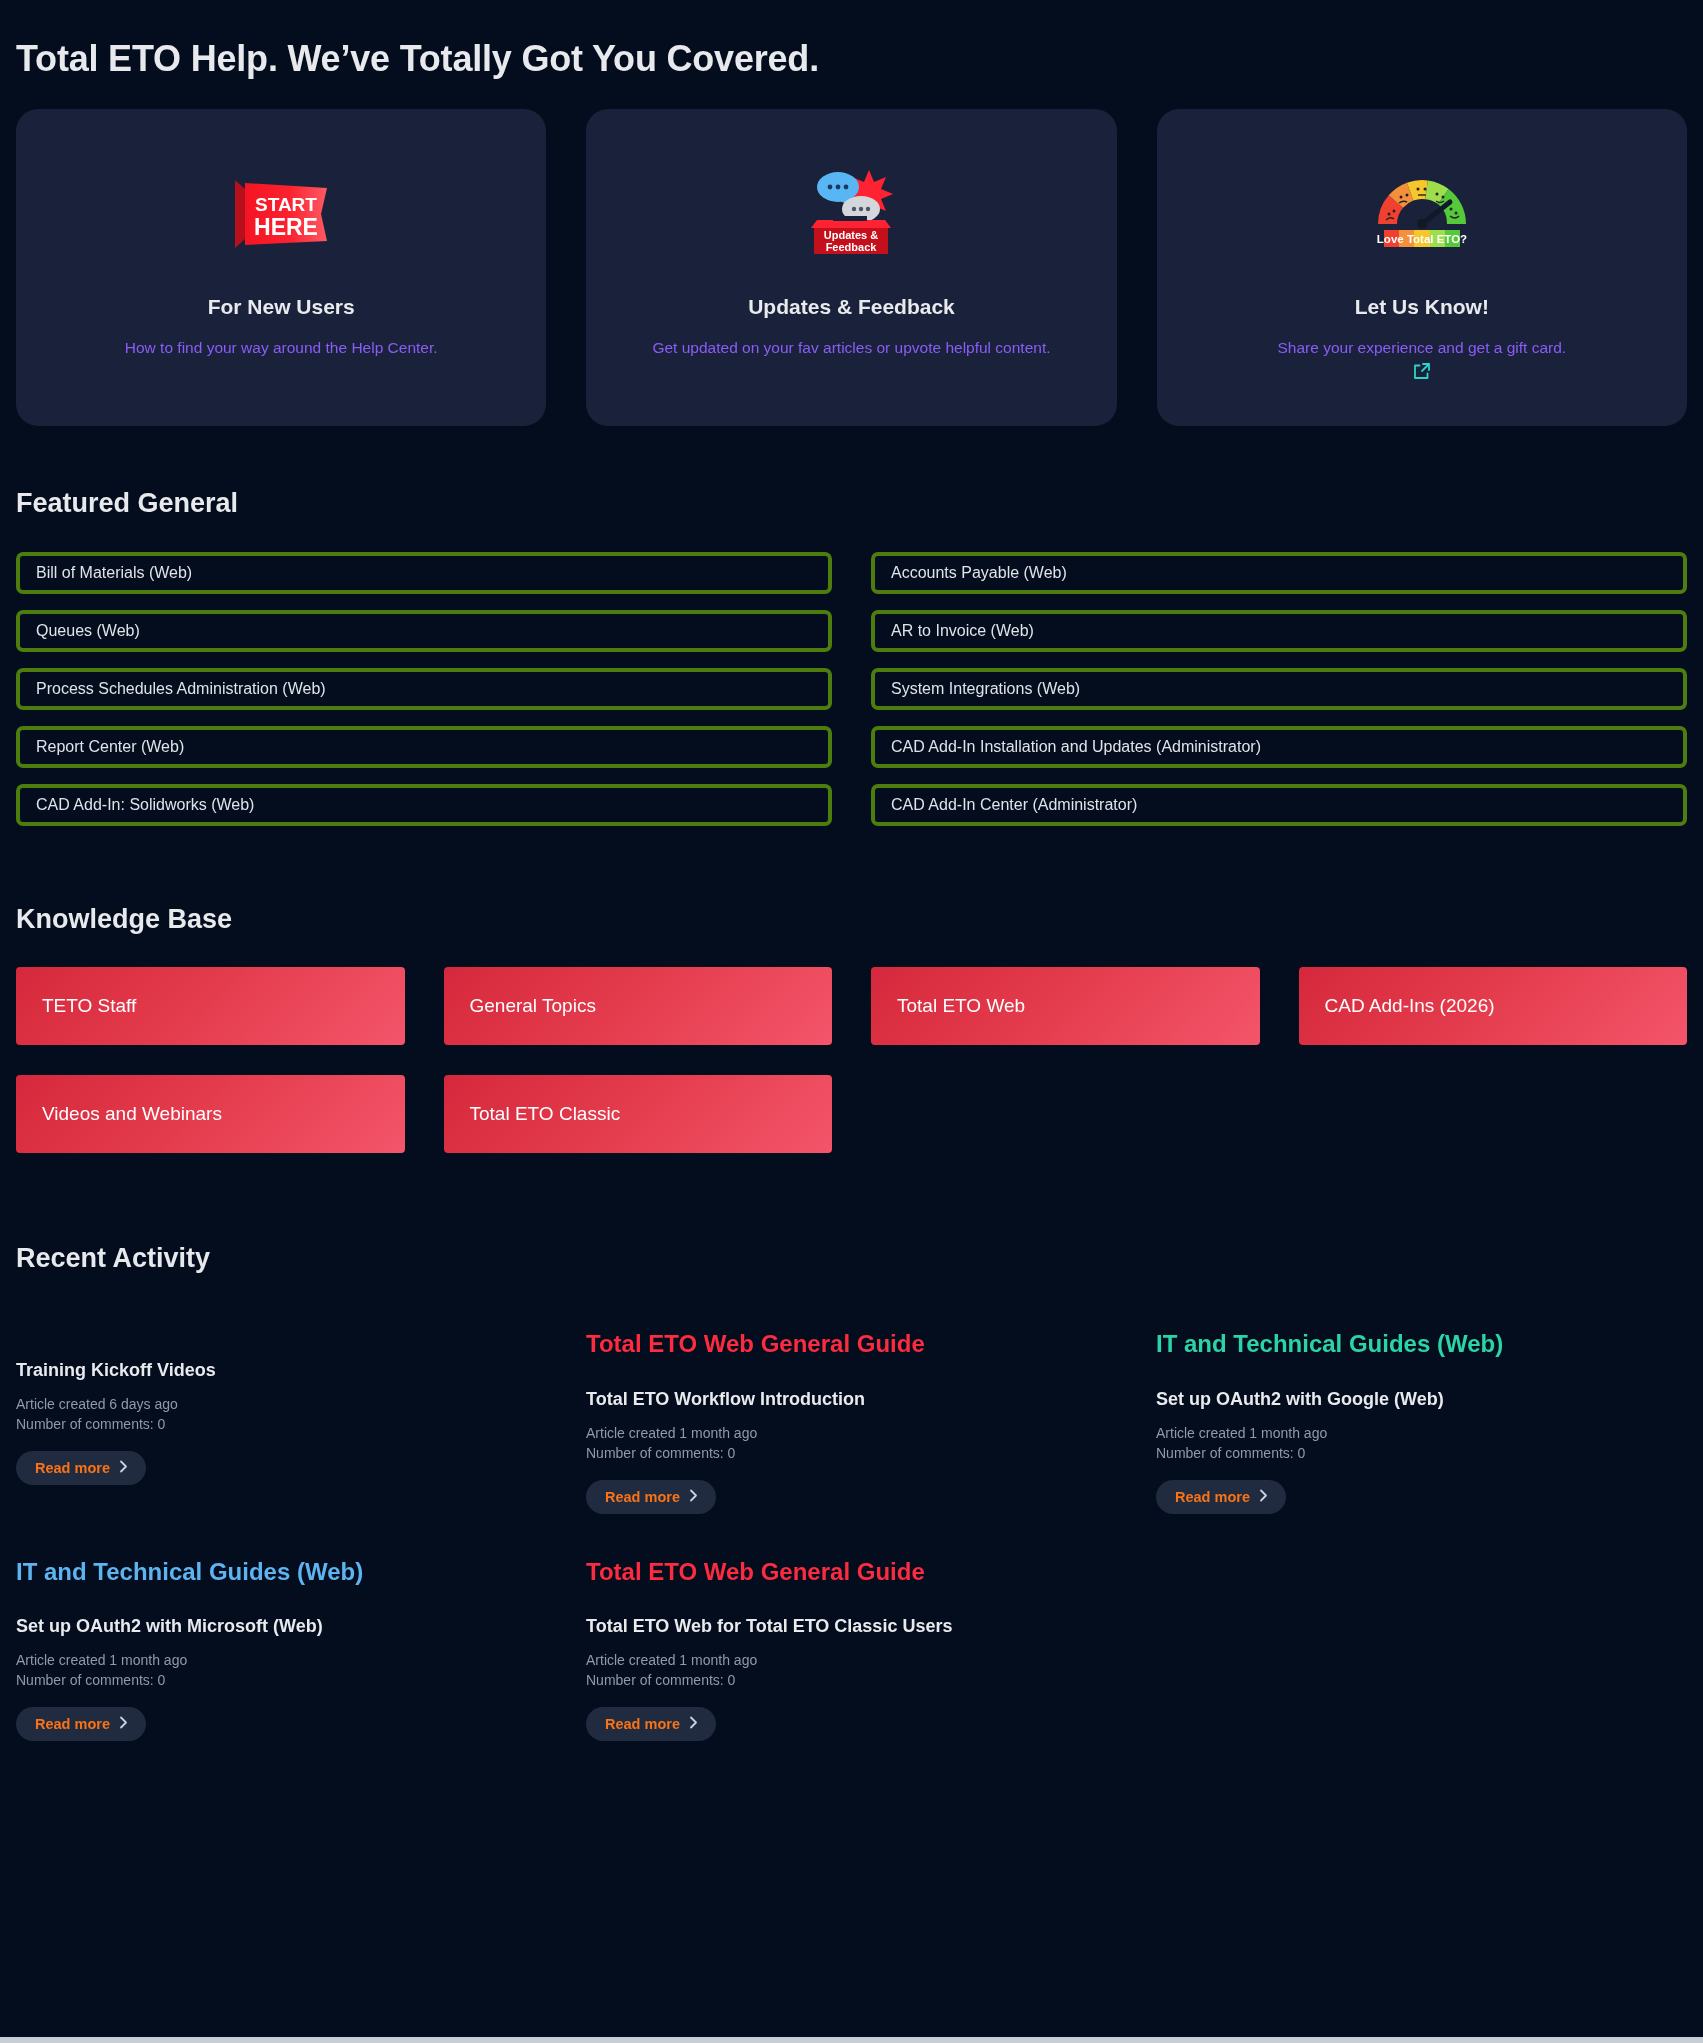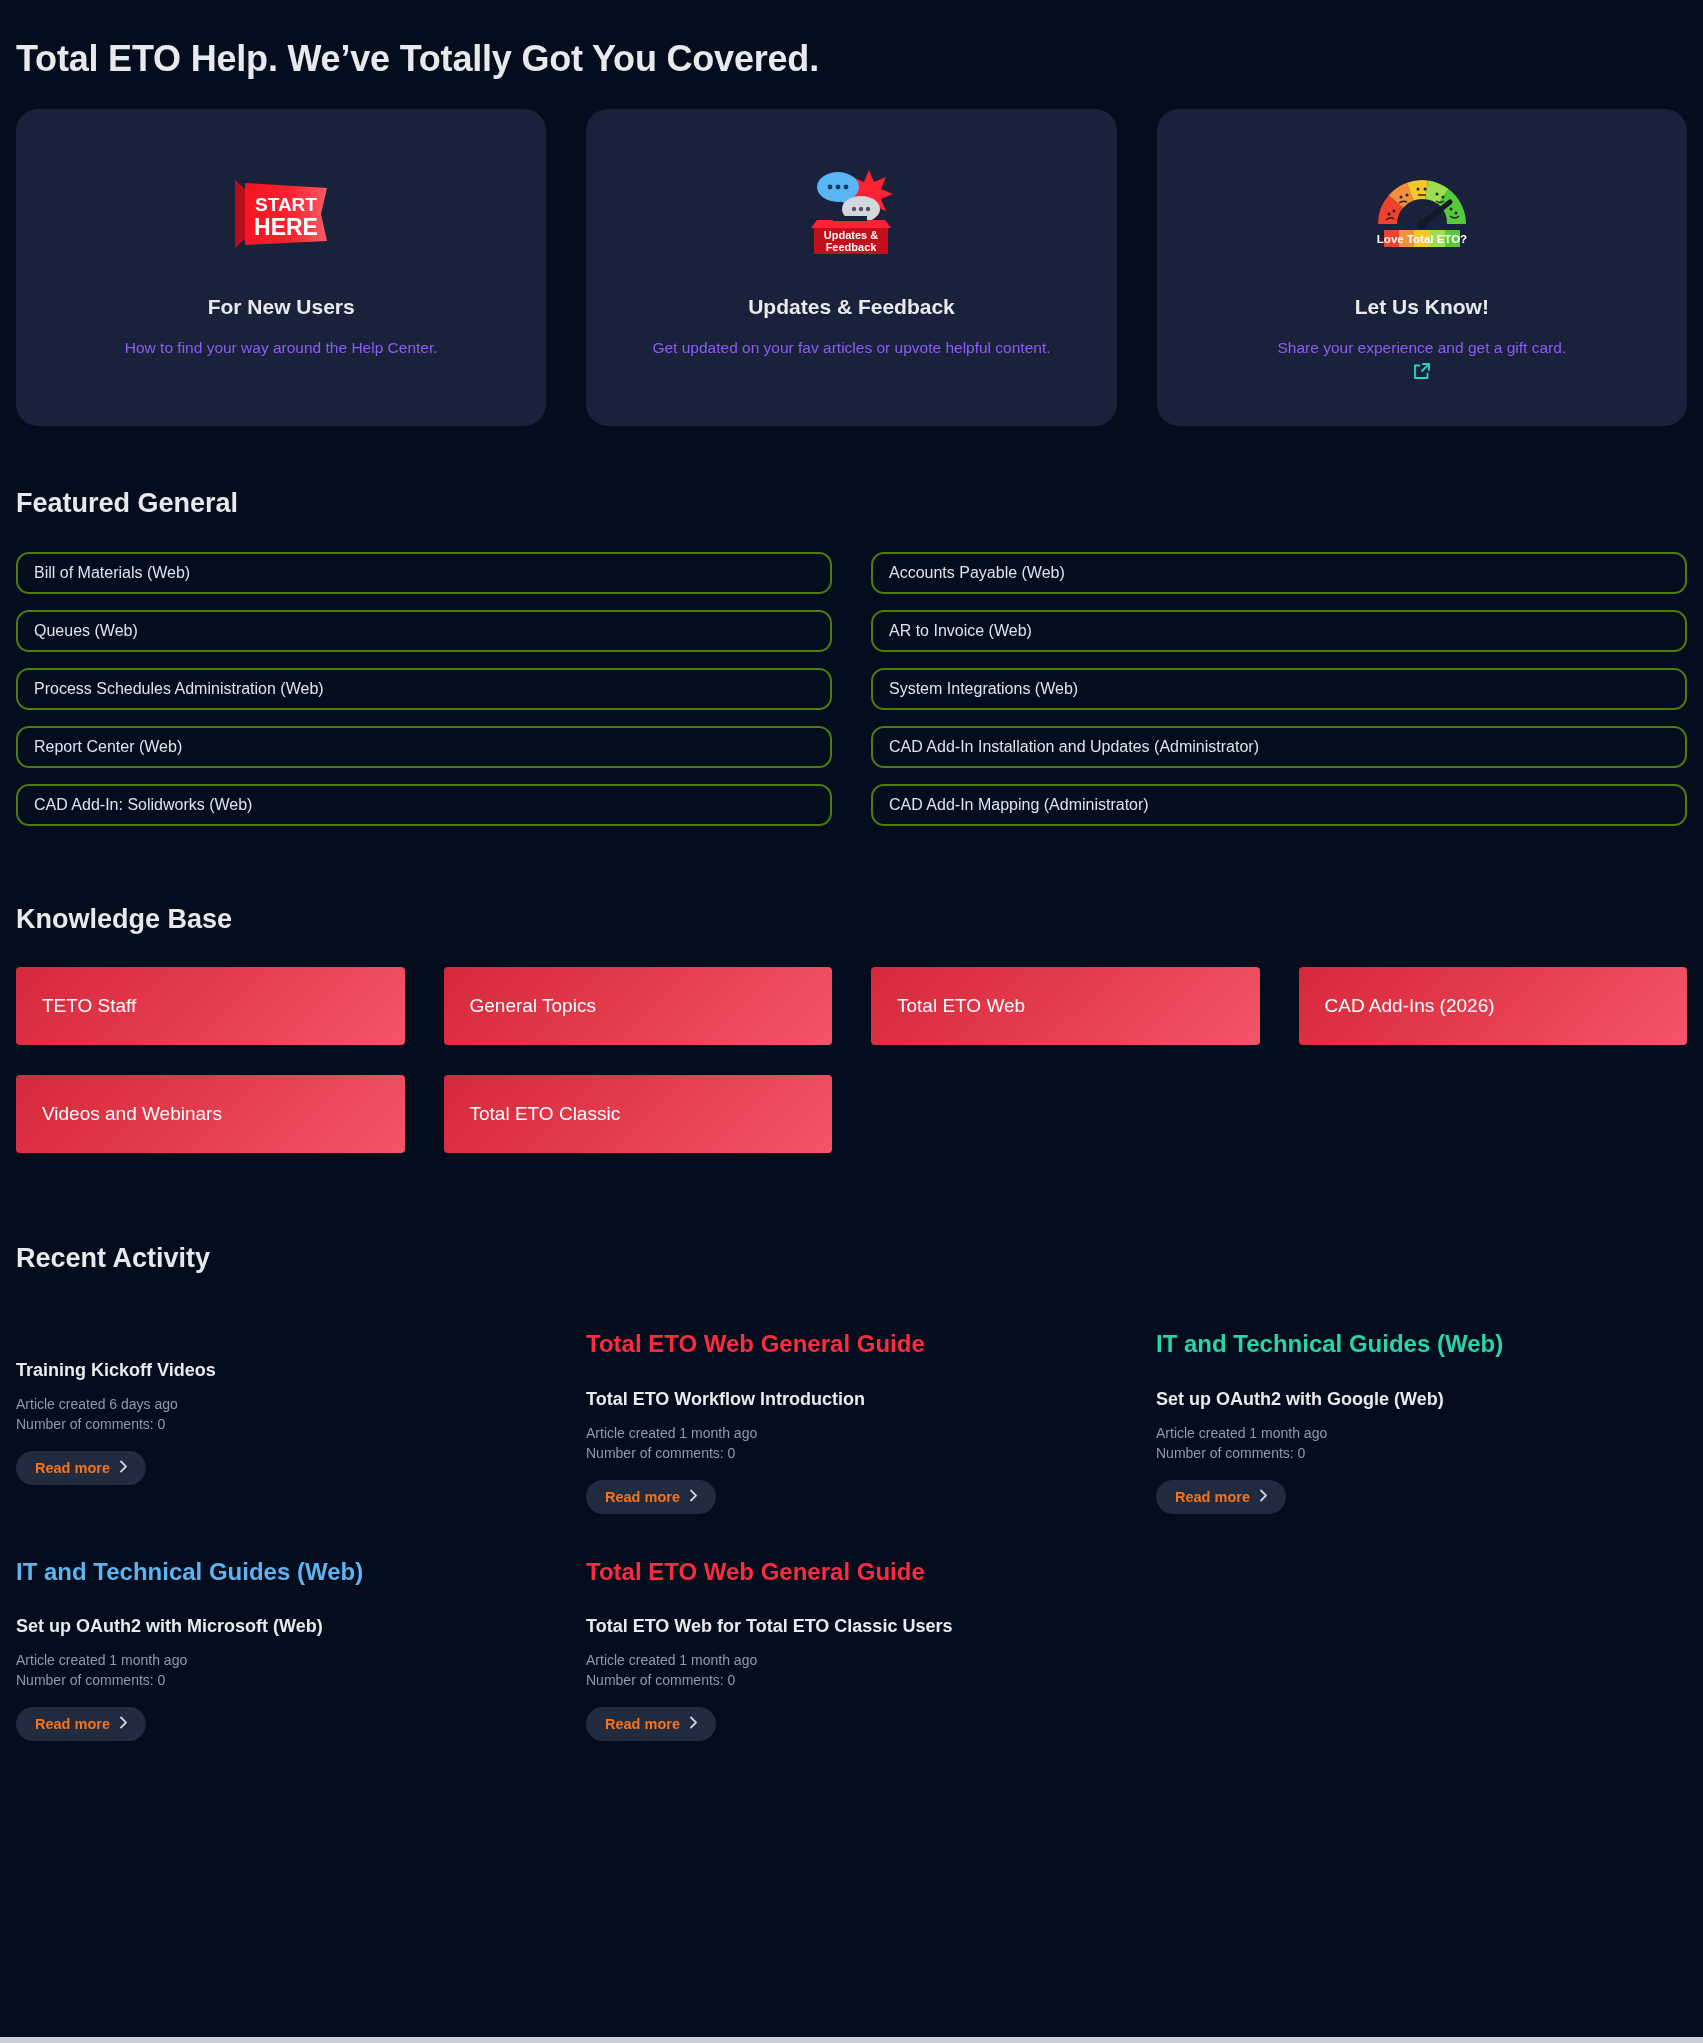--- a/index.html
+++ b/index.html
@@ -75,22 +75,22 @@
   }
   .featured-wrap { margin-top: 62px; }
   .articles-grid {
     display: grid;
     grid-template-columns: 1fr 1fr;
     column-gap: 39px;
     row-gap: 16px;
     margin-top: 33px;
   }
   .article-tile {
-    border: 2px solid #4d7c0f;
-    border-radius: 13px;
+    border: 4px solid #4d7c0f;
+    border-radius: 7px;
     height: 42px;
     display: flex;
     align-items: center;
     padding: 0 16px;
     color: #dfe3ea;
     font-size: 16px;
     background: transparent;
     cursor: pointer;
   }
 
@@ -285,21 +285,21 @@
     <div class="articles-grid">
       <div class="article-tile">Bill of Materials (Web)</div>
       <div class="article-tile">Accounts Payable (Web)</div>
       <div class="article-tile">Queues (Web)</div>
       <div class="article-tile">AR to Invoice (Web)</div>
       <div class="article-tile">Process Schedules Administration (Web)</div>
       <div class="article-tile">System Integrations (Web)</div>
       <div class="article-tile">Report Center (Web)</div>
       <div class="article-tile">CAD Add-In Installation and Updates (Administrator)</div>
       <div class="article-tile">CAD Add-In: Solidworks (Web)</div>
-      <div class="article-tile">CAD Add-In Mapping (Administrator)</div>
+      <div class="article-tile">CAD Add-In Center (Administrator)</div>
     </div>
   </div>
 
   <div class="kb-wrap">
     <h2 class="section-title">Knowledge Base</h2>
     <div class="kb-grid">
       <div class="kb-tile">TETO Staff</div>
       <div class="kb-tile">General Topics</div>
       <div class="kb-tile">Total ETO Web</div>
       <div class="kb-tile">CAD Add-Ins (2026)</div>

